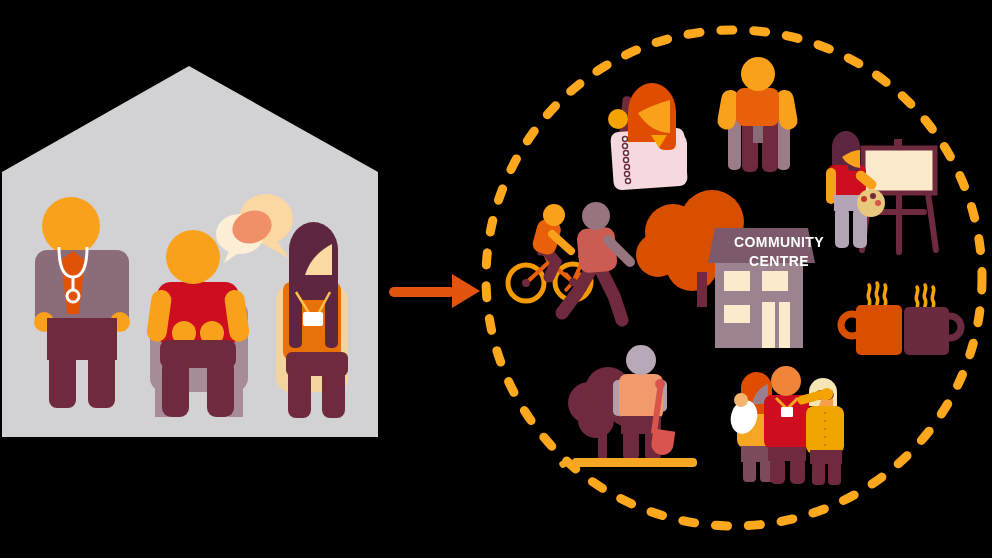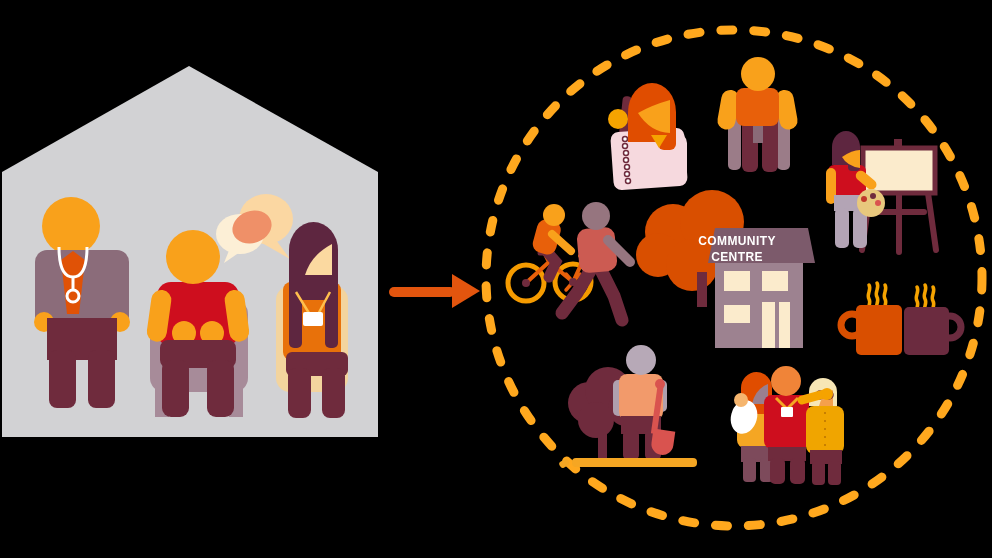--- a/index.html
+++ b/index.html
@@ -2,22 +2,22 @@
 <html><head>
 <meta charset="utf-8">
 <style>
   html,body{margin:0;padding:0;background:#000;}
   .stage{
     position:relative;width:992px;height:558px;background:#000;overflow:hidden;
     font-family:"Liberation Sans", sans-serif;
   }
   .stage svg{position:absolute;left:0;top:0;}
   .sign{
-    position:absolute;left:684px;top:233px;width:106px;
-    color:#fff;font-size:12px;font-weight:700;text-align:center;
+    position:absolute;left:726px;top:233px;width:106px;
+    color:#fff;font-size:14px;font-weight:700;text-align:center;
     letter-spacing:.4px;line-height:1.35;
   }
   .sign span{display:block;}
 </style>
 </head>
 <body>
 
 <div class="stage" aria-label="A doctor and a link worker talk with a patient inside a GP surgery; an arrow points to a dashed circle of community activities (social prescribing).">
 
   <svg width="992" height="558" viewBox="0 0 992 558">

